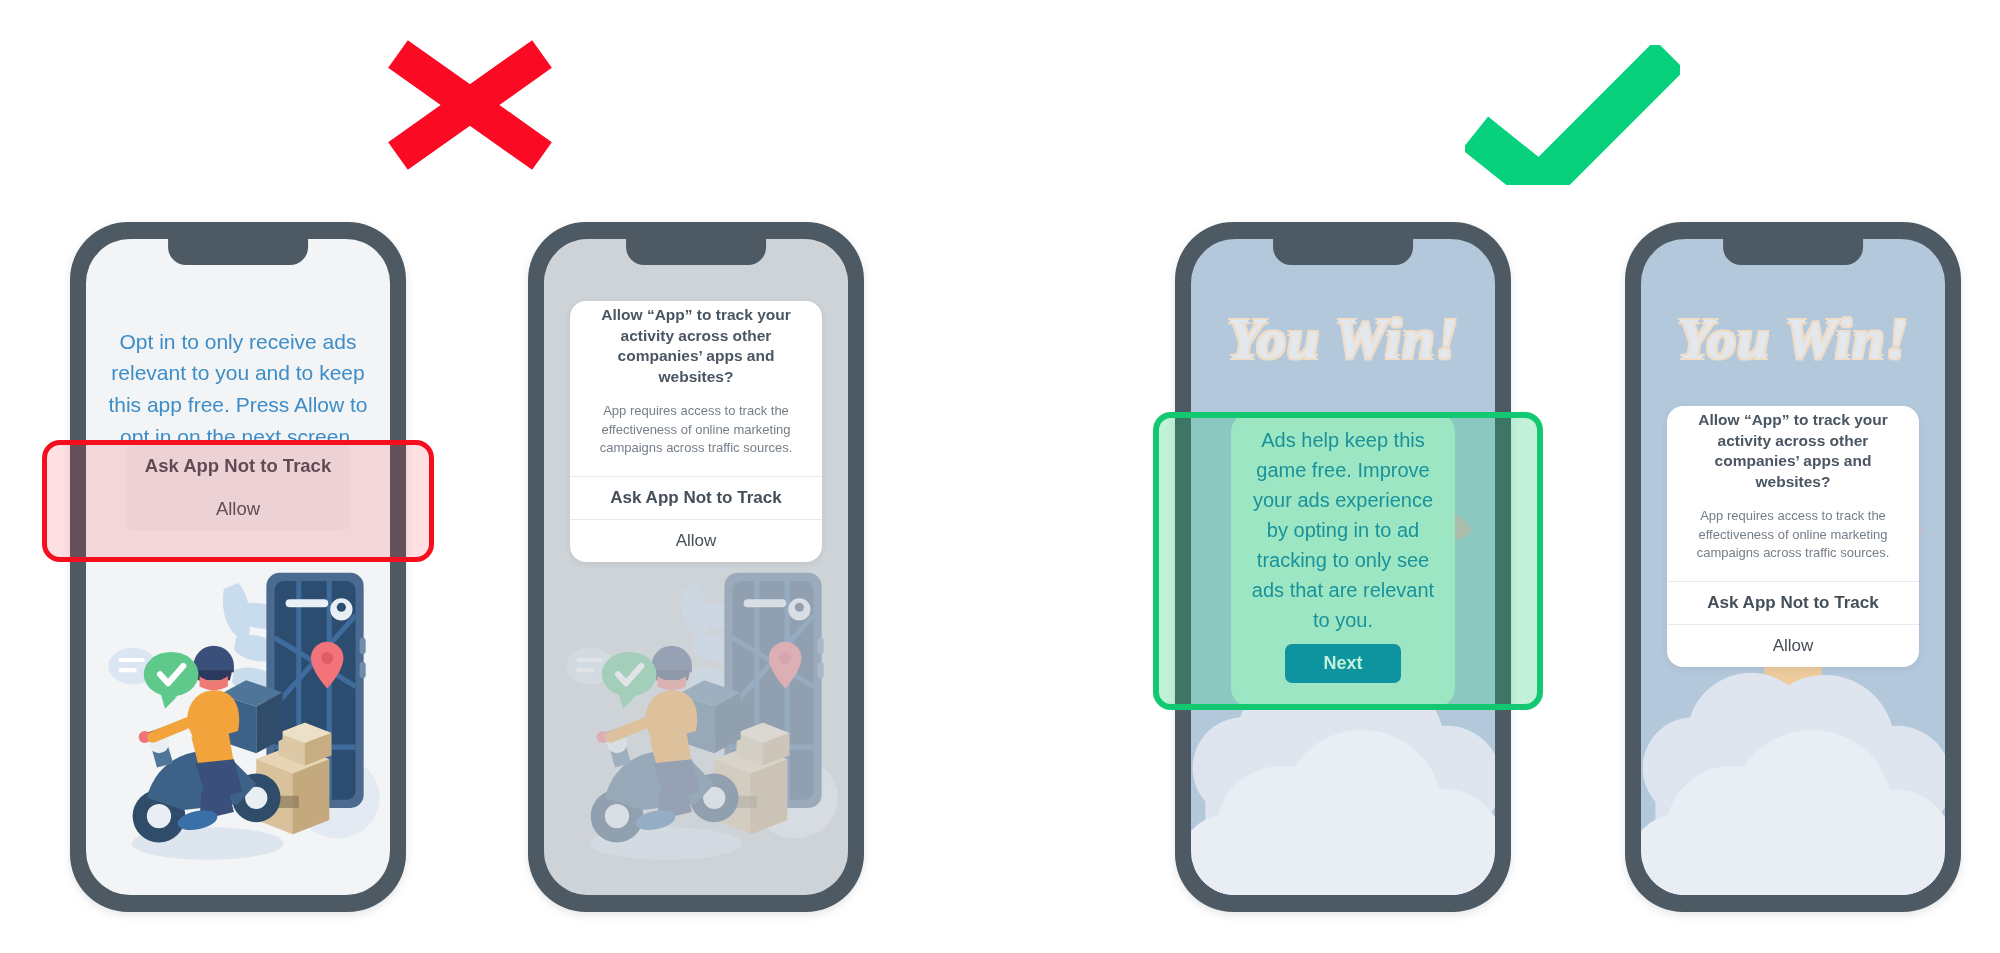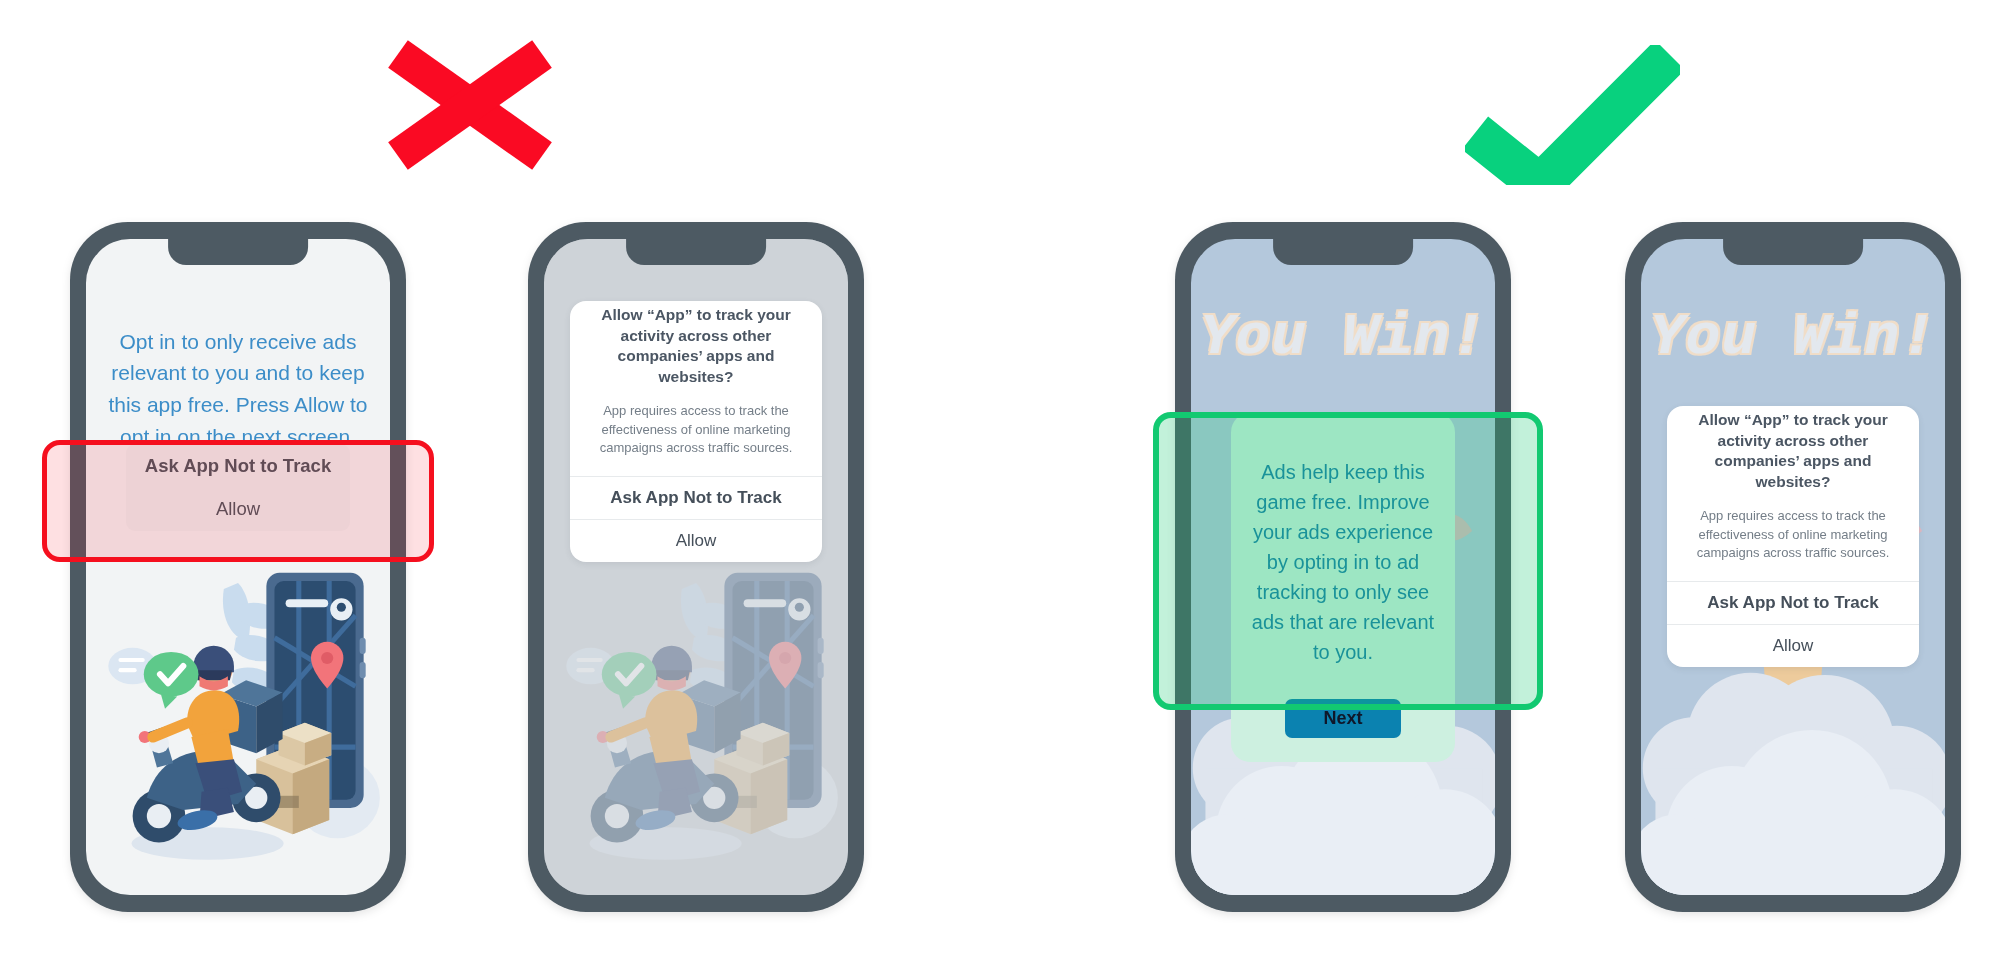--- a/index.html
+++ b/index.html
@@ -96,48 +96,48 @@
   .att-btn.strong{ font-weight:bold; font-size:17px; }
   .att-btn.plain{ font-size:17px; }
 
   
   .prepmt{
     position:absolute;
     left:13%; right:13%;
     top:26.5%;
     background:#cdf0e0;
     border-radius:19px;
-    padding:44px 16px 24px;
+    padding:12px 16px 24px;
     text-align:center;
     z-index:26;
   }
   .prepmt p{
     color:#1b7fa8;
     font-size:20px;
     line-height:1.5;
   }
   .next-btn{
     display:inline-block;
-    margin-top:32px;
+    margin-top:9px;
     background:#0b82b0;
-    color:#0f172a;
+    color:#ffffff;
     font-weight:bold;
     font-size:18px;
     padding:9px 38px;
     border-radius:7px;
     border:none;
     font-family:inherit;
   }
 
   
   .youwin{
     position:absolute;
     top:10%; left:0; right:0;
     text-align:center;
-    font-family:Liberation Mono, monospace;
+    font-family:Liberation Serif, serif;
     font-style:italic;
     font-weight:bold;
     font-size:58px;
     color:#e3e8ee;
     letter-spacing:1px;
     text-shadow: 2px 2px 0 #f0ddc8, -2px -2px 0 #f0ddc8, 2px -2px 0 #f0ddc8, -2px 2px 0 #f0ddc8;
     z-index:12;
   }
   .art{ position:absolute; inset:0; z-index:5; }
   .art svg{ width:100%; height:100%; display:block; }

